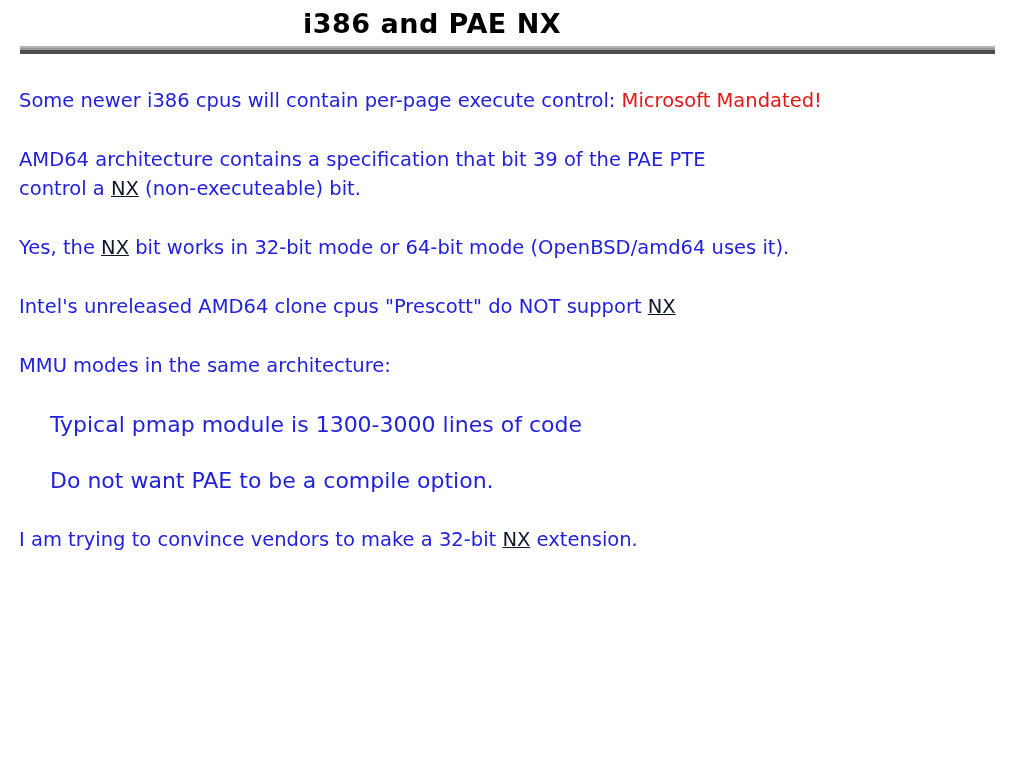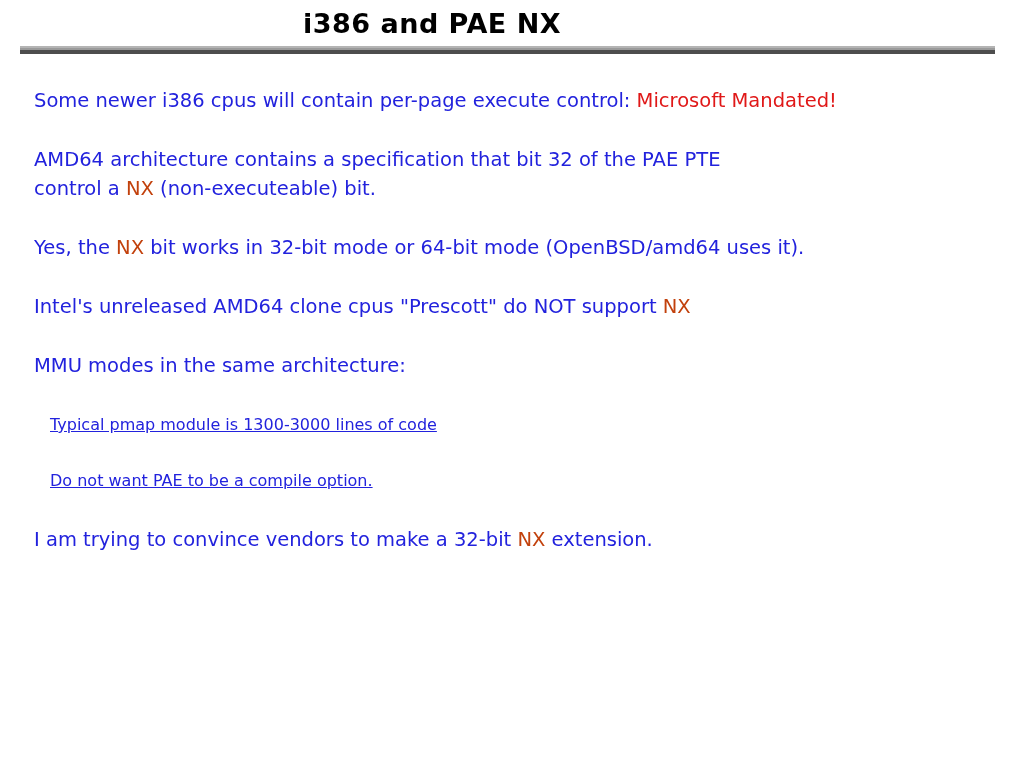--- a/index.html
+++ b/index.html
@@ -60,56 +60,55 @@
     top: 86px;
     width: 1024px;
   }
 
   .para {
     color: #2222dd;
     font-family: "DejaVu Sans", sans-serif;
     font-size: 19.5px;
     line-height: 29px;
     white-space: nowrap;
-    padding-left: 34px;
+    padding-left: 19px;
   }
   .para .ln { display: block; }
 
   .para.spaced { margin-top: 30px; }
   .para.tight  { margin-top: 27px; }
 
   .indent {
     padding-left: 50px;
-    font-size: 16px;
-    text-decoration: underline;
+    font-size: 22px;
   }
 
   .em-red   { color: #e01818; }
-  .em-green { color: #c2410c; }
+  .em-green { color: #0f172a; text-decoration: underline; }
 </style>
 </head>
 <body>
 
 <div class="slide">
 
   <div class="title-bar">
     <span class="slide-title">i386 and PAE NX</span>
   </div>
 
   <div class="title-rule"></div>
 
   <div class="body">
 
     <div class="para">
       <span class="ln"><span>Some newer i386 cpus will contain per-page execute control: </span><span class="em-red">Microsoft Mandated!</span></span>
     </div>
 
 
     <div class="para spaced">
-      <span class="ln">AMD64 architecture contains a specification that bit 32 of the PAE PTE</span>
+      <span class="ln">AMD64 architecture contains a specification that bit 39 of the PAE PTE</span>
       <span class="ln"><span>control a </span><span class="em-green">NX</span><span> (non-executeable) bit.</span></span>
     </div>
 
     <div class="para spaced">
       <span class="ln"><span>Yes, the </span><span class="em-green">NX</span><span> bit works in 32-bit mode or 64-bit mode (OpenBSD/amd64 uses it).</span></span>
     </div>
 
     <div class="para spaced">
       <span class="ln"><span>Intel's unreleased AMD64 clone cpus "Prescott" do NOT support </span><span class="em-green">NX</span></span>
     </div>

